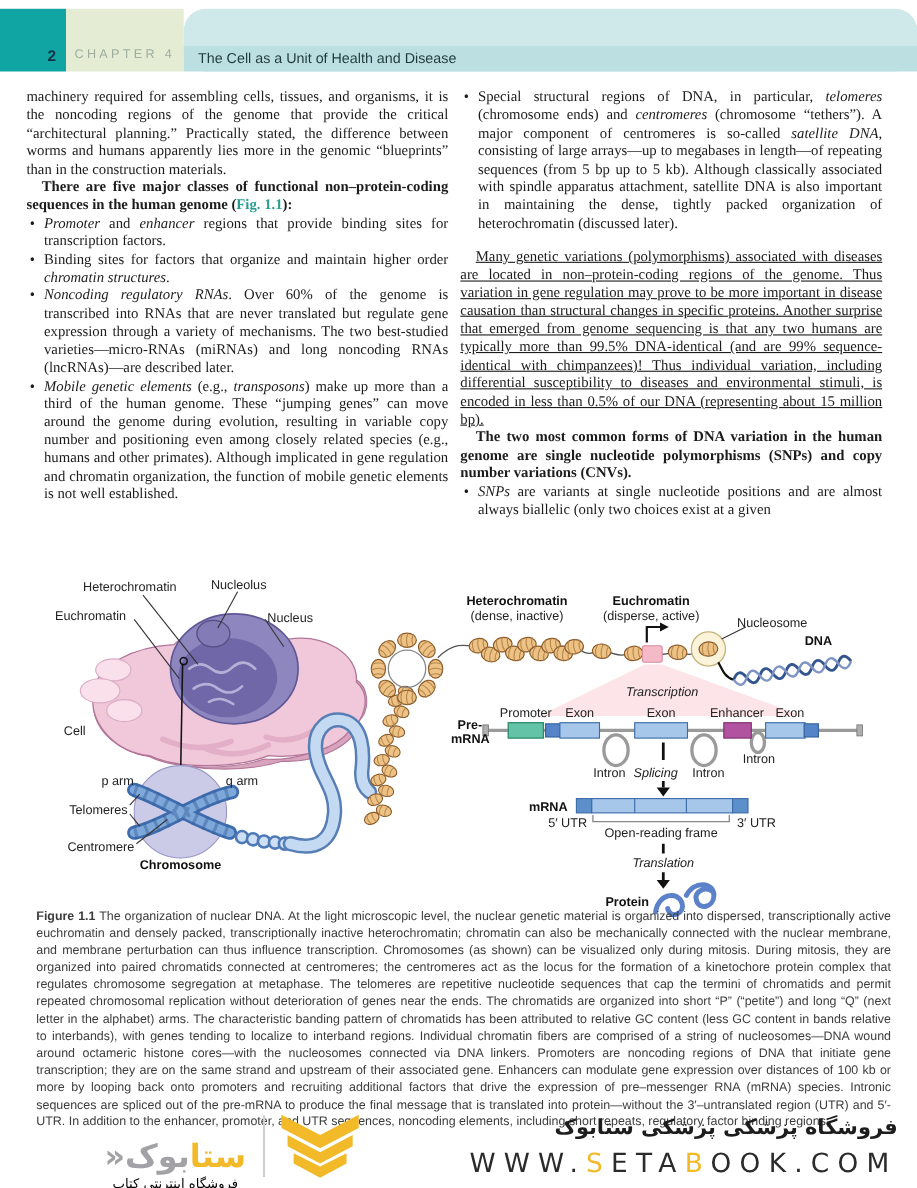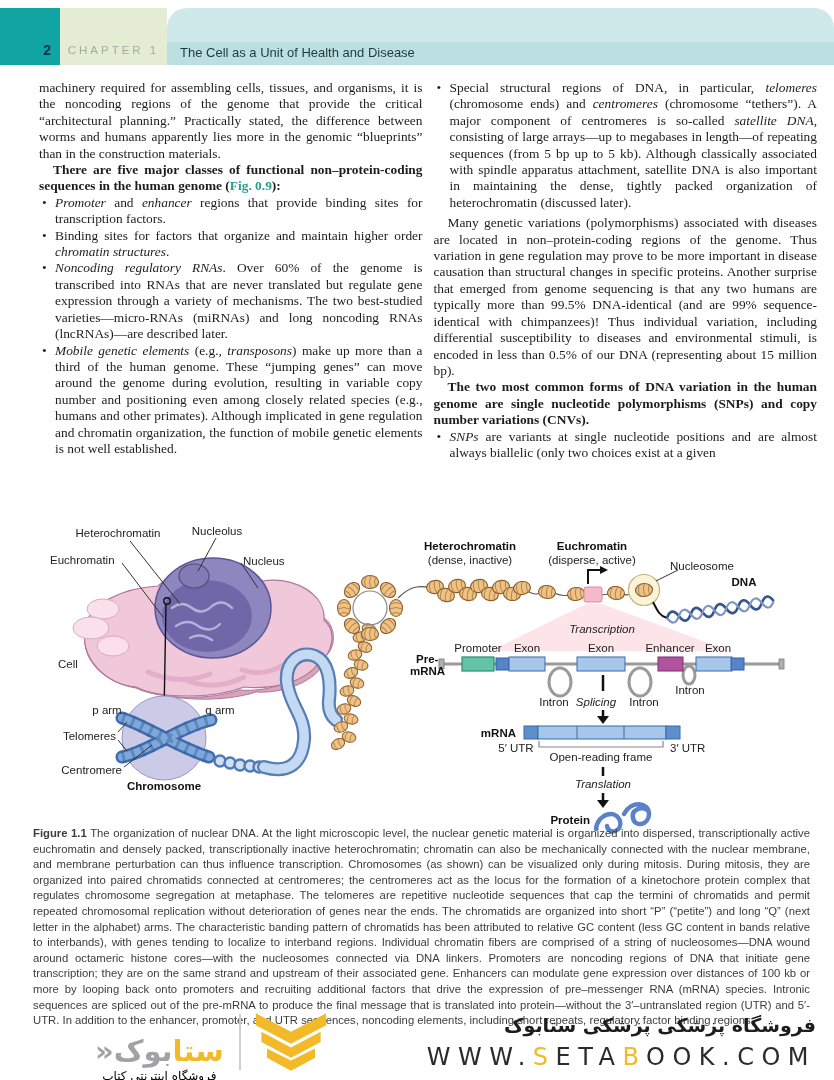--- a/index.html
+++ b/index.html
@@ -11,24 +11,24 @@
            padding:0 9px 7px 0;box-sizing:border-box;font-family:"Liberation Sans",sans-serif;
            font-weight:bold;font-size:14px;color:#173248;}
   .hdr-chapter{width:107px;background:#e4ecd4;display:flex;align-items:flex-end;justify-content:center;
            padding-bottom:9px;box-sizing:border-box;font-family:"Liberation Sans",sans-serif;
            font-size:11.5px;letter-spacing:3px;color:#9fae9f;}
   .hdr-right{flex:1;background:#cfe8ea;position:relative;border-radius:20px;}
   .hdr-band{position:absolute;left:0;right:0;bottom:0;height:23px;background:#bcdfe2;}
   .hdr-title{position:absolute;left:13px;bottom:5px;font-family:"Liberation Sans",sans-serif;
            font-size:13px;color:#1f3a3a;}
   
-  .columns{position:absolute;top:80px;left:39px;width:778px;display:flex;gap:11px;}
+  .columns{position:absolute;top:80px;left:24px;width:778px;display:flex;gap:11px;}
   .col{flex:1;font-size:13.4px;line-height:16.4px;text-align:justify;}
   .block{margin:0;}
-  .block.gap{margin-top:4px;}
+  .block.gap{margin-top:14px;text-decoration:underline;}
   .block.indent{text-indent:14px;}
   .block.bullet{position:relative;padding-left:16px;}
   .bullet-marker{position:absolute;left:3px;top:0;}
   .s-i{font-style:italic;}
   .s-b{font-weight:bold;margin-top:28px;}
   .s-bl{font-weight:bold;color:#2a9d92;}
   
   figure{position:absolute;top:524px;left:30px;width:780px;height:312px;margin:0;}
   figure svg{display:block;}
   .fl{font-family:"Liberation Sans",sans-serif;font-size:11.5px;fill:#222;}
@@ -53,31 +53,31 @@
   .f-tagline{font-size:19px;font-weight:bold;color:#1d1d1d;}
   .f-url{font-size:24px;font-weight:normal;letter-spacing:7.5px;margin-top:7px;white-space:nowrap;}
 </style>
 </head>
 <body>
 
 <div class="page">
 
   <header>
     <div class="hdr-num">2</div>
-    <div class="hdr-chapter">CHAPTER 1</div>
+    <div class="hdr-chapter">CHAPTER 4</div>
     <div class="hdr-right">
       <div class="hdr-band"></div>
       <div class="hdr-title">The Cell as a Unit of Health and Disease</div>
     </div>
   </header>
 
   <main class="columns">
     <div class="col">
         <div class="block para"><span>machinery required for assembling cells, tissues, and organisms, it is the noncoding regions of the genome that provide the critical “architectural planning.” Practically stated, the difference between worms and humans apparently lies more in the genomic “blueprints” than in the construction materials.</span></div>
-        <div class="block para indent"><span class="s-b">There are five major classes of functional non–protein-coding sequences in the human genome (</span><span class="s-bl">Fig. 0.9</span><span class="s-b">):</span></div>
+        <div class="block para indent"><span class="s-b">There are five major classes of functional non–protein-coding sequences in the human genome (</span><span class="s-bl">Fig. 1.1</span><span class="s-b">):</span></div>
         <div class="block bullet"><span class="bullet-marker">•</span><span class="s-i">Promoter</span><span> and </span><span class="s-i">enhancer</span><span> regions that provide binding sites for transcription factors.</span></div>
         <div class="block bullet"><span class="bullet-marker">•</span><span>Binding sites for factors that organize and maintain higher order </span><span class="s-i">chromatin structures</span><span>.</span></div>
         <div class="block bullet"><span class="bullet-marker">•</span><span class="s-i">Noncoding regulatory RNAs</span><span>. Over 60% of the genome is transcribed into RNAs that are never translated but regulate gene expression through a variety of mechanisms. The two best-studied varieties—micro-RNAs (miRNAs) and long noncoding RNAs (lncRNAs)—are described later.</span></div>
         <div class="block bullet"><span class="bullet-marker">•</span><span class="s-i">Mobile genetic elements</span><span> (e.g., </span><span class="s-i">transposons</span><span>) make up more than a third of the human genome. These “jumping genes” can move around the genome during evolution, resulting in variable copy number and positioning even among closely related species (e.g., humans and other primates). Although implicated in gene regulation and chromatin organization, the function of mobile genetic elements is not well established.</span></div>
       </div>
     <div class="col">
         <div class="block bullet"><span class="bullet-marker">•</span><span>Special structural regions of DNA, in particular, </span><span class="s-i">telomeres</span><span> (chromosome ends) and </span><span class="s-i">centromeres</span><span> (chromosome “tethers”). A major component of centromeres is so-called </span><span class="s-i">satellite DNA</span><span>, consisting of large arrays—up to megabases in length—of repeating sequences (from 5 bp up to 5 kb). Although classically associated with spindle apparatus attachment, satellite DNA is also important in maintaining the dense, tightly packed organization of heterochromatin (discussed later).</span></div>
         <div class="block para indent gap"><span>Many genetic variations (polymorphisms) associated with diseases are located in non–protein-coding regions of the genome. Thus variation in gene regulation may prove to be more important in disease causation than structural changes in specific proteins. Another surprise that emerged from genome sequencing is that any two humans are typically more than 99.5% DNA-identical (and are 99% sequence-identical with chimpanzees)! Thus individual variation, including differential susceptibility to diseases and environmental stimuli, is encoded in less than 0.5% of our DNA (representing about 15 million bp).</span></div>
         <div class="block para indent"><span class="s-b">The two most common forms of DNA variation in the human genome are single nucleotide polymorphisms (SNPs) and copy number variations (CNVs).</span></div>
         <div class="block bullet"><span class="bullet-marker">•</span><span class="s-i">SNPs</span><span> are variants at single nucleotide positions and are almost always biallelic (only two choices exist at a given</span></div>

